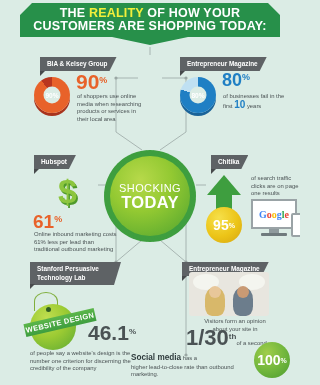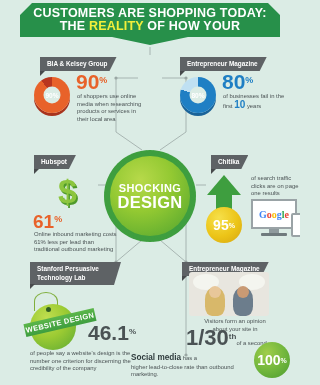--- a/index.html
+++ b/index.html
@@ -70,21 +70,21 @@
   
   .badge-wrap{position:absolute;left:104px;top:150px;width:92px;height:92px;}
   .starburst{
     position:absolute;inset:0;background:#3e9e3f;border-radius:50%;
   }
   .badge-inner{
     position:absolute;left:6px;top:6px;right:6px;bottom:6px;border-radius:50%;
     background:radial-gradient(circle at 38% 30%,#b7d94a 0%,#93c932 42%,#4ea32f 100%);
     display:flex;flex-direction:column;align-items:center;justify-content:center;
   }
-  .badge-l1{color:#fff;font-weight:bold;font-size:11px;letter-spacing:0.4px;line-height:12px;}
+  .badge-l1{color:#fff;font-weight:normal;font-size:11px;letter-spacing:0.4px;line-height:12px;}
   .badge-l2{color:#fff;font-weight:bold;font-size:16.5px;letter-spacing:0.3px;line-height:17px;}
 
   
   .monitor{position:absolute;}
   .mon-screen{
     position:absolute;left:0;top:0;width:46px;height:30px;
     background:#fff;border:2px solid #9aa3a6;box-sizing:border-box;
     display:flex;align-items:center;justify-content:center;
   }
   .google-word{font-family:"Liberation Serif",serif;font-size:10px;font-weight:bold;}
@@ -176,24 +176,24 @@
       <circle cx="116" cy="78" r="1.6"></circle>
       <circle cx="186" cy="78" r="1.6"></circle>
       <circle cx="116" cy="262" r="1.6"></circle>
       <circle cx="186" cy="262" r="1.6"></circle>
       <circle cx="186" cy="355" r="1.6"></circle>
     </g>
   </svg>
 
   <div class="header">
     <div class="header-in">
-      <div class="hline">CUSTOMERS ARE SHOPPING TODAY:</div>
       <div class="hline">
         <span>THE </span><span class="hl-yellow">REALITY</span><span> OF HOW YOUR</span>
       </div>
+      <div class="hline">CUSTOMERS ARE SHOPPING TODAY:</div>
     </div>
   </div>
 
   <div class="panel" style="left:34px;top:57px;width:112px;height:75px;">
     <div class="ribbon" style="left:6px;top:0;">BIA &amp; Kelsey Group</div>
     <div class="ribbon-tail" style="left:6px;top:14px;"></div>
 
     <div class="donut" style="left:0px;top:20px;width:36px;height:36px;background:conic-gradient(#e8622a 0deg 324deg,#b9361f 324deg 360deg);box-shadow:0 3px 0 #a8331d;">
       <div class="hole" style="width:17px;height:17px;"></div>
       <div class="lbl" style="font-size:6.6px;">90%</div>
@@ -208,21 +208,21 @@
   <div class="panel" style="left:178px;top:57px;width:118px;height:75px;">
     <div class="ribbon" style="left:2px;top:0;">Entrepreneur Magazine</div>
     <div class="ribbon-tail" style="left:2px;top:14px;"></div>
 
     <div class="donut" style="left:2px;top:20px;width:36px;height:36px;background:conic-gradient(#1f7fc4 0deg 288deg,#bfe0f2 288deg 360deg);box-shadow:0 3px 0 #1a6399;">
       <div class="hole" style="width:17px;height:17px;"></div>
       <div class="lbl" style="font-size:6.6px;">80%</div>
     </div>
 
     <div style="position:absolute;left:44px;top:14px;">
-      <span class="bigpct" style="font-size:21px;color:#1f7fc4;">80</span><span class="pctsym" style="color:#1f7fc4;">%</span>
+      <span class="bigpct" style="font-size:18px;color:#1f7fc4;">80</span><span class="pctsym" style="color:#1f7fc4;">%</span>
     </div>
     <div class="body-txt" style="position:absolute;left:45px;top:36px;width:68px;">
       <span>of businesses fail in the first </span><span style="color:#1f7fc4;font-weight:bold;font-size:10px;">10</span><span> years</span>
     </div>
   </div>
 
   <div class="panel" style="left:30px;top:155px;width:110px;height:90px;">
     <div class="ribbon" style="left:4px;top:0;">Hubspot</div>
     <div class="ribbon-tail" style="left:4px;top:14px;"></div>
 
@@ -263,21 +263,21 @@
     <svg class="starburst" viewBox="0 0 100 100">
       <g fill="#3e9e3f">
         <circle cx="50" cy="50" r="44"></circle>
         <g id="spikes">
             <path d="M92 50 L99.87260573051267 53.56695915996162 L91.57250055899917 55.97722320747798 Z M91.57250055899917 55.97722320747798 L98.85734329855798 60.628264477648834 L90.29870489180888 61.83276738734005 Z M90.29870489180888 61.83276738734005 L96.8474862499881 67.47320897995492 L88.20454380488977 67.44743054607923 Z M88.20454380488977 67.44743054607923 L93.88394947836278 73.96244933600283 L85.33264837890961 72.7069143331351 Z M85.33264837890961 72.7069143331351 L90.02706204621802 79.96388332556735 L81.74148212287885 77.50415082570197 Z M81.74148212287885 77.50415082570197 L85.35533905932738 85.35533905932738 L77.50415082570197 81.74148212287885 Z M77.50415082570197 81.74148212287885 L79.96388332556735 90.02706204621802 L72.7069143331351 85.3326483789096 Z M72.7069143331351 85.3326483789096 L73.96244933600285 93.88394947836278 L67.44743054607923 88.20454380488977 Z M67.44743054607923 88.20454380488977 L67.47320897995492 96.8474862499881 L61.83276738734004 90.29870489180888 Z M61.83276738734004 90.29870489180888 L60.62826447764883 98.85734329855798 L55.977223207477984 91.57250055899917 Z M55.977223207477984 91.57250055899917 L53.56695915996162 99.87260573051267 L50 92 Z M50 92 L46.43304084003839 99.87260573051267 L44.02277679252203 91.57250055899918 Z M44.02277679252203 91.57250055899918 L39.371735522351166 98.85734329855798 L38.16723261265995 90.29870489180888 Z M38.16723261265995 90.29870489180888 L32.52679102004508 96.8474862499881 L32.552569453920775 88.20454380488977 Z M32.552569453920775 88.20454380488977 L26.037550663997173 93.88394947836278 L27.29308566686492 85.33264837890962 Z M27.29308566686492 85.33264837890962 L20.03611667443265 90.02706204621802 L22.49584917429803 81.74148212287885 Z M22.49584917429803 81.74148212287885 L14.64466094067263 85.35533905932738 L18.258517877121157 77.50415082570197 Z M18.258517877121157 77.50415082570197 L9.972937953781987 79.96388332556735 L14.667351621090383 72.70691433313509 Z M14.667351621090383 72.70691433313509 L6.11605052163722 73.96244933600283 L11.795456195110226 67.44743054607923 Z M11.795456195110226 67.44743054607923 L3.15251375001192 67.47320897995493 L9.701295108191118 61.83276738734006 Z M9.701295108191118 61.83276738734006 L1.1426567014420286 60.628264477648855 L8.427499441000826 55.97722320747798 Z M8.427499441000826 55.97722320747798 L0.12739426948732557 53.56695915996162 L8 50.00000000000001 Z M8 50.00000000000001 L0.12739426948732557 46.433040840038394 L8.427499441000819 44.02277679252203 Z M8.427499441000819 44.02277679252203 L1.1426567014420215 39.37173552235118 L9.701295108191104 38.167232612659966 Z M9.701295108191104 38.167232612659966 L3.152513750011906 32.526791020045096 L11.795456195110233 32.55256945392077 Z M11.795456195110233 32.55256945392077 L6.11605052163722 26.03755066399716 L14.66735162109039 27.293085666864904 Z M14.66735162109039 27.293085666864904 L9.97293795378198 20.03611667443266 L18.258517877121147 22.49584917429803 Z M18.258517877121147 22.49584917429803 L14.644660940672615 14.64466094067263 L22.495849174298023 18.258517877121157 Z M22.495849174298023 18.258517877121157 L20.03611667443264 9.972937953781987 L27.293085666864876 14.667351621090411 Z M27.293085666864876 14.667351621090411 L26.037550663997145 6.116050521637227 L32.55256945392074 11.795456195110248 Z M32.55256945392074 11.795456195110248 L32.52679102004511 3.152513750011906 L38.16723261265995 9.701295108191111 Z M38.16723261265995 9.701295108191111 L39.37173552235119 1.1426567014420215 L44.02277679252202 8.427499441000826 Z M44.02277679252202 8.427499441000826 L46.4330408400384 0.12739426948732557 L49.99999999999999 8 Z M49.99999999999999 8 L53.566959159961584 0.12739426948731847 L55.97722320747796 8.427499441000819 Z M55.97722320747796 8.427499441000819 L60.6282644776488 1.1426567014420215 L61.832767387340034 9.701295108191104 Z M61.832767387340034 9.701295108191104 L67.47320897995488 3.1525137500118987 L67.44743054607925 11.795456195110233 Z M67.44743054607925 11.795456195110233 L73.96244933600283 6.11605052163722 L72.7069143331351 14.667351621090397 Z M72.7069143331351 14.667351621090397 L79.96388332556734 9.972937953781972 L77.50415082570198 18.258517877121157 Z M77.50415082570198 18.258517877121157 L85.35533905932738 14.644660940672615 L81.74148212287884 22.49584917429801 Z M81.74148212287884 22.49584917429801 L90.027062046218 20.03611667443264 L85.3326483789096 27.293085666864876 Z M85.3326483789096 27.293085666864876 L93.88394947836278 26.03755066399714 L88.20454380488975 32.55256945392074 Z M88.20454380488975 32.55256945392074 L96.8474862499881 32.5267910200451 L90.29870489180888 38.16723261265995 Z M90.29870489180888 38.16723261265995 L98.85734329855798 39.37173552235118 L91.57250055899917 44.022776792522016 Z M91.57250055899917 44.022776792522016 L99.87260573051267 46.433040840038394 L92 49.99999999999999 Z " fill="#3e9e3f"></path>
           </g>
       </g>
     </svg>
     <div class="badge-inner">
       <div class="badge-l1">SHOCKING</div>
-      <div class="badge-l2">DESIGN</div>
+      <div class="badge-l2">TODAY</div>
     </div>
   </div>
 
   <div class="panel" style="left:28px;top:262px;width:122px;height:118px;">
     <div class="ribbon two" style="left:2px;top:0;white-space:normal;width:72px;">Stanford Persuasive Technology Lab</div>
     <div class="ribbon-tail" style="left:2px;top:22px;"></div>
 
     <div style="position:absolute;left:60px;top:60px;">
       <span class="bigpct" style="font-size:21px;color:#4a5254;">46.1</span><span class="pctsym" style="color:#4a5254;font-size:8px;">%</span>
     </div>

